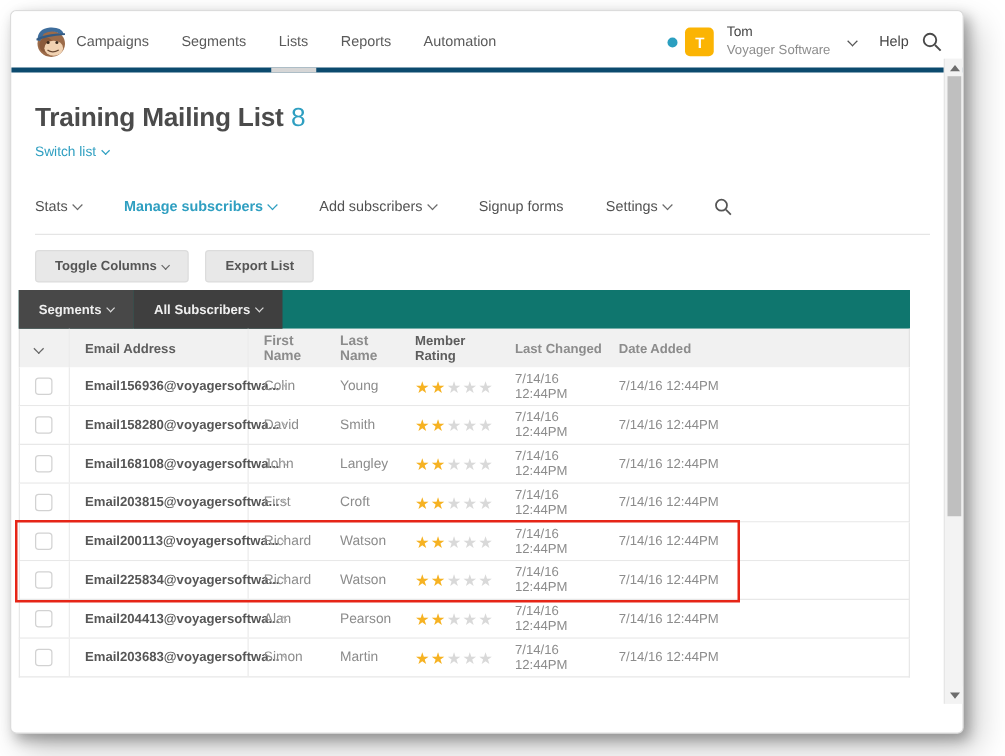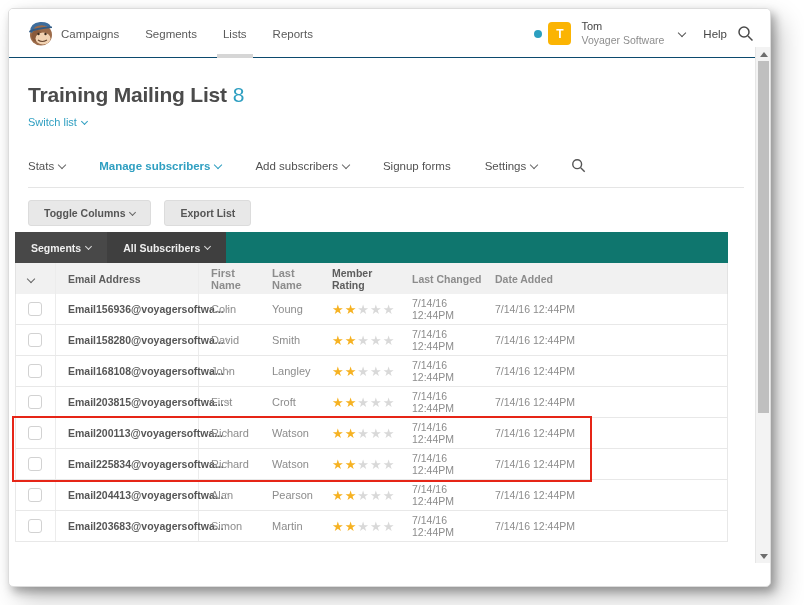--- a/index.html
+++ b/index.html
@@ -6,21 +6,21 @@
   html,body { width:804px; height:605px; background:#ffffff; font-family:"Liberation Sans", sans-serif; overflow:hidden; }
 
   .sheet {
     position:absolute; left:8px; top:8px; width:763px; height:579px;
     background:#fff; border:1px solid #dcdcdc; border-radius:5px;
     box-shadow: 4px 5px 10px rgba(0,0,0,0.30), 10px 12px 26px rgba(0,0,0,0.22);
     overflow:hidden;
   }
 
   
-  .navbar { position:absolute; top:0; left:0; right:0; height:49px; background:#fff; border-bottom:1px solid #0c4a6e; }
+  .navbar { position:absolute; top:0; left:0; right:0; height:49px; background:#fff; border-bottom:4px solid #0c4a6e; }
   .logo { position:absolute; left:16px; top:10px; width:30px; height:28px; }
   .nav-items { position:absolute; left:52px; top:0; height:49px; display:flex; align-items:stretch; gap:26px; }
   .nav-item { position:relative; display:flex; align-items:center; font-size:11.5px; color:#5a5a5a; cursor:pointer; }
   .nav-item.active::after { content:""; position:absolute; left:-6px; right:-6px; bottom:0; height:4px; background:#d6d6d6; }
   .acct { position:absolute; right:16px; top:0; height:49px; display:flex; align-items:center; gap:10px; }
   .notif-dot { width:8px; height:8px; border-radius:50%; background:#2b9fc0; }
   .avatar { width:23px; height:23px; border-radius:4px; background:#fbb403; color:#fff; font-size:12px; font-weight:bold; display:flex; align-items:center; justify-content:center; margin-left:-4px; }
   .acct-name { line-height:1.25; }
   .acct-name .nm { font-size:11px; color:#464646; }
   .acct-name .co { font-size:10.5px; color:#8d8d8d; }
@@ -112,20 +112,23 @@
         </div>
       <div class="nav-item">
           <span>Segments</span>
         </div>
       <div class="nav-item active">
           <span>Lists</span>
         </div>
       <div class="nav-item">
           <span>Reports</span>
         </div>
+      <div class="nav-item">
+          <span>Automation</span>
+        </div>
     </div>
     <div class="acct">
       <span class="notif-dot"></span>
       <span class="avatar">T</span>
       <span class="acct-name">
         <div class="nm">Tom</div>
         <div class="co">Voyager Software</div>
       </span>
       <span class="chev" style="color:#555;"></span>
       <span class="help">Help</span>

